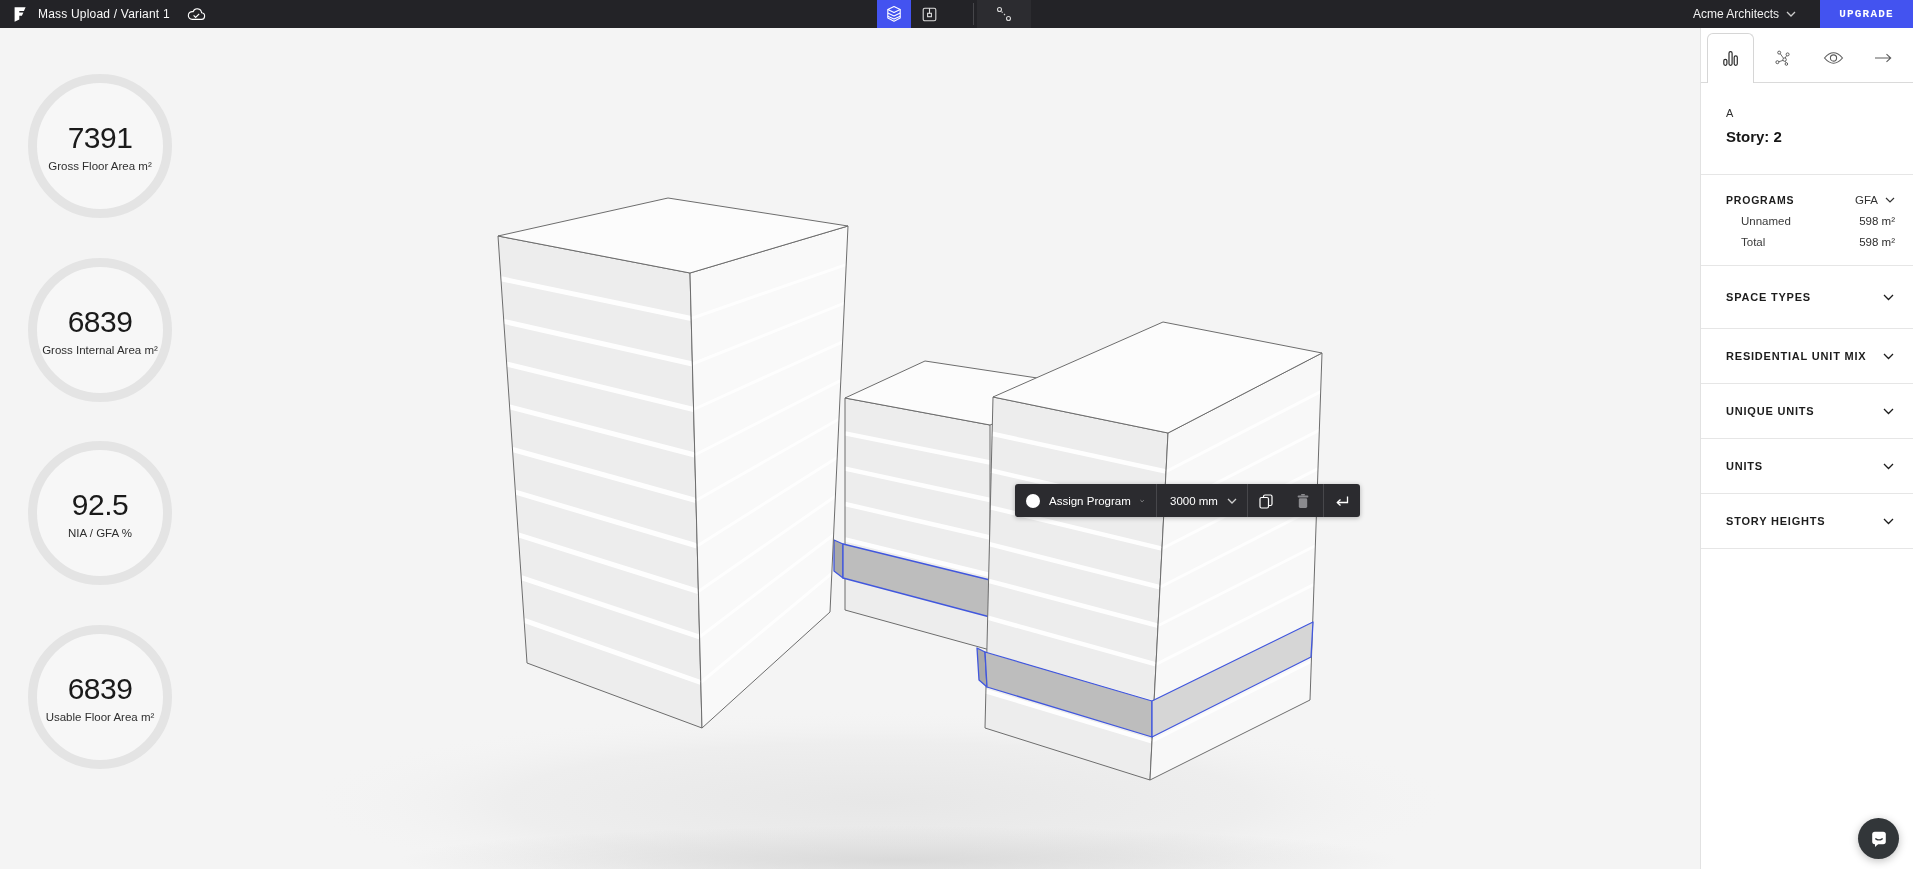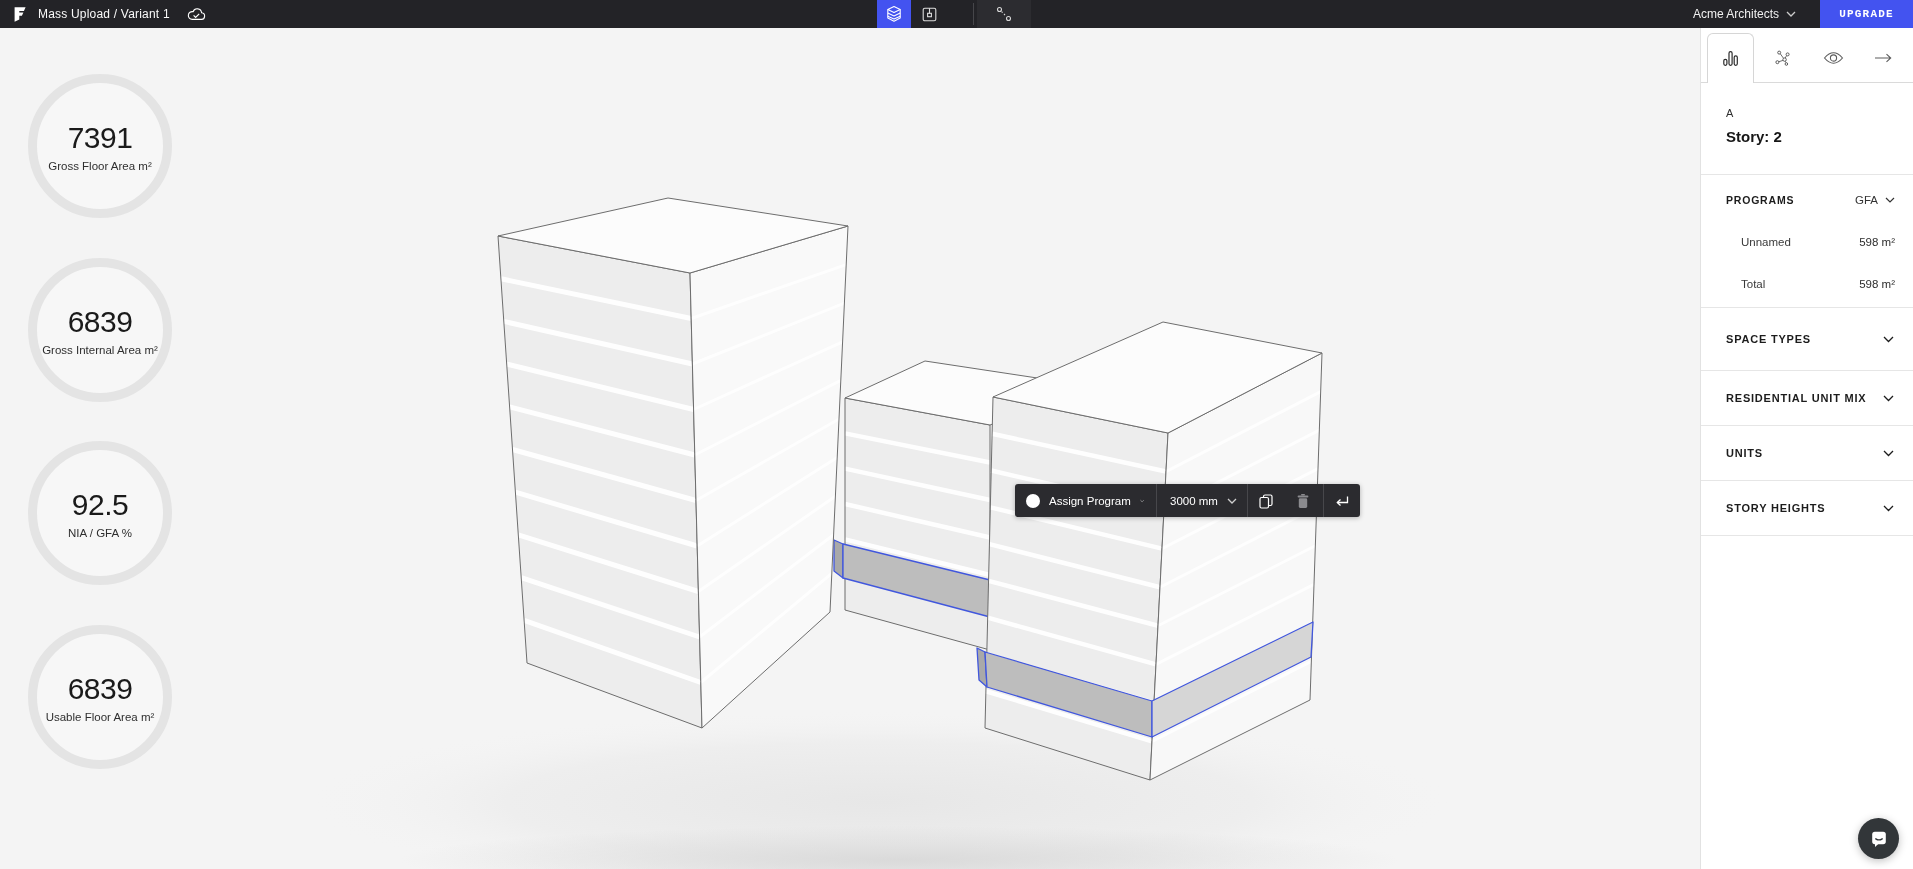--- a/index.html
+++ b/index.html
@@ -58,21 +58,21 @@
     border-radius:6px 6px 0 0; z-index:2; }
   .tab-1 { left:60px; } .tab-2 { left:110px; } .tab-3 { left:160px; }
   .sb-content { padding:0 18px 0 25px; }
   .sel-id { margin-top:24px; font-size:11px; color:#2f2f2f; }
   .story-label { margin-top:9px; font-size:15px; font-weight:600; color:#161616; }
   .sb-div { height:1px; background:#e6e6e6; margin:0 -18px 0 -25px; }
   .div-1 { margin-top:29px; }
   .programs-row { margin-top:19px; display:flex; align-items:flex-end; justify-content:space-between; }
   .sb-h { font-size:10.5px; font-weight:bold; letter-spacing:.8px; color:#1c1c1c; }
   .unit-select { display:flex; align-items:center; gap:7px; font-size:11.5px; color:#333; cursor:pointer; }
-  .prog-row { margin-top:30px; display:flex; align-items:center; justify-content:space-between; padding-left:15px;text-align:center; }
+  .prog-row { margin-top:9px; display:flex; align-items:center; justify-content:space-between; padding-left:15px;text-align:center; }
   .prog-name { font-size:11.5px; color:#3a3a3a; }
   .prog-val { font-size:11.5px; color:#2d2d2d; }
   .sections { margin:17px -18px 0 -25px; border-top:1px solid #e6e6e6; }
   .section { height:55px; display:flex; align-items:center; justify-content:space-between;
     padding:0 19px 0 25px; border-bottom:1px solid #e6e6e6; cursor:pointer; }
   .section:first-child { height:63px; }
   .section .sb-h { font-size:11px; }
 
   .intercom { position:absolute; left:157px; top:790px; width:41px; height:41px; border-radius:50%;
     background:#323639; display:flex; align-items:center; justify-content:center;
@@ -341,20 +341,26 @@
                 <path d="M1 1 L5.5 5.5 L10 1" fill="none" stroke="#1c1c1c" stroke-width="1.3"></path>
               </svg>
           </div>
           <div class="section">
             <span class="sb-h">RESIDENTIAL UNIT MIX</span>
             <svg width="11" height="7" viewBox="0 0 11 7">
                 <path d="M1 1 L5.5 5.5 L10 1" fill="none" stroke="#1c1c1c" stroke-width="1.3"></path>
               </svg>
           </div>
           <div class="section">
+            <span class="sb-h">UNIQUE UNITS</span>
+            <svg width="11" height="7" viewBox="0 0 11 7">
+                <path d="M1 1 L5.5 5.5 L10 1" fill="none" stroke="#1c1c1c" stroke-width="1.3"></path>
+              </svg>
+          </div>
+          <div class="section">
             <span class="sb-h">UNITS</span>
             <svg width="11" height="7" viewBox="0 0 11 7">
                 <path d="M1 1 L5.5 5.5 L10 1" fill="none" stroke="#1c1c1c" stroke-width="1.3"></path>
               </svg>
           </div>
           <div class="section">
             <span class="sb-h">STORY HEIGHTS</span>
             <svg width="11" height="7" viewBox="0 0 11 7">
                 <path d="M1 1 L5.5 5.5 L10 1" fill="none" stroke="#1c1c1c" stroke-width="1.3"></path>
               </svg>

